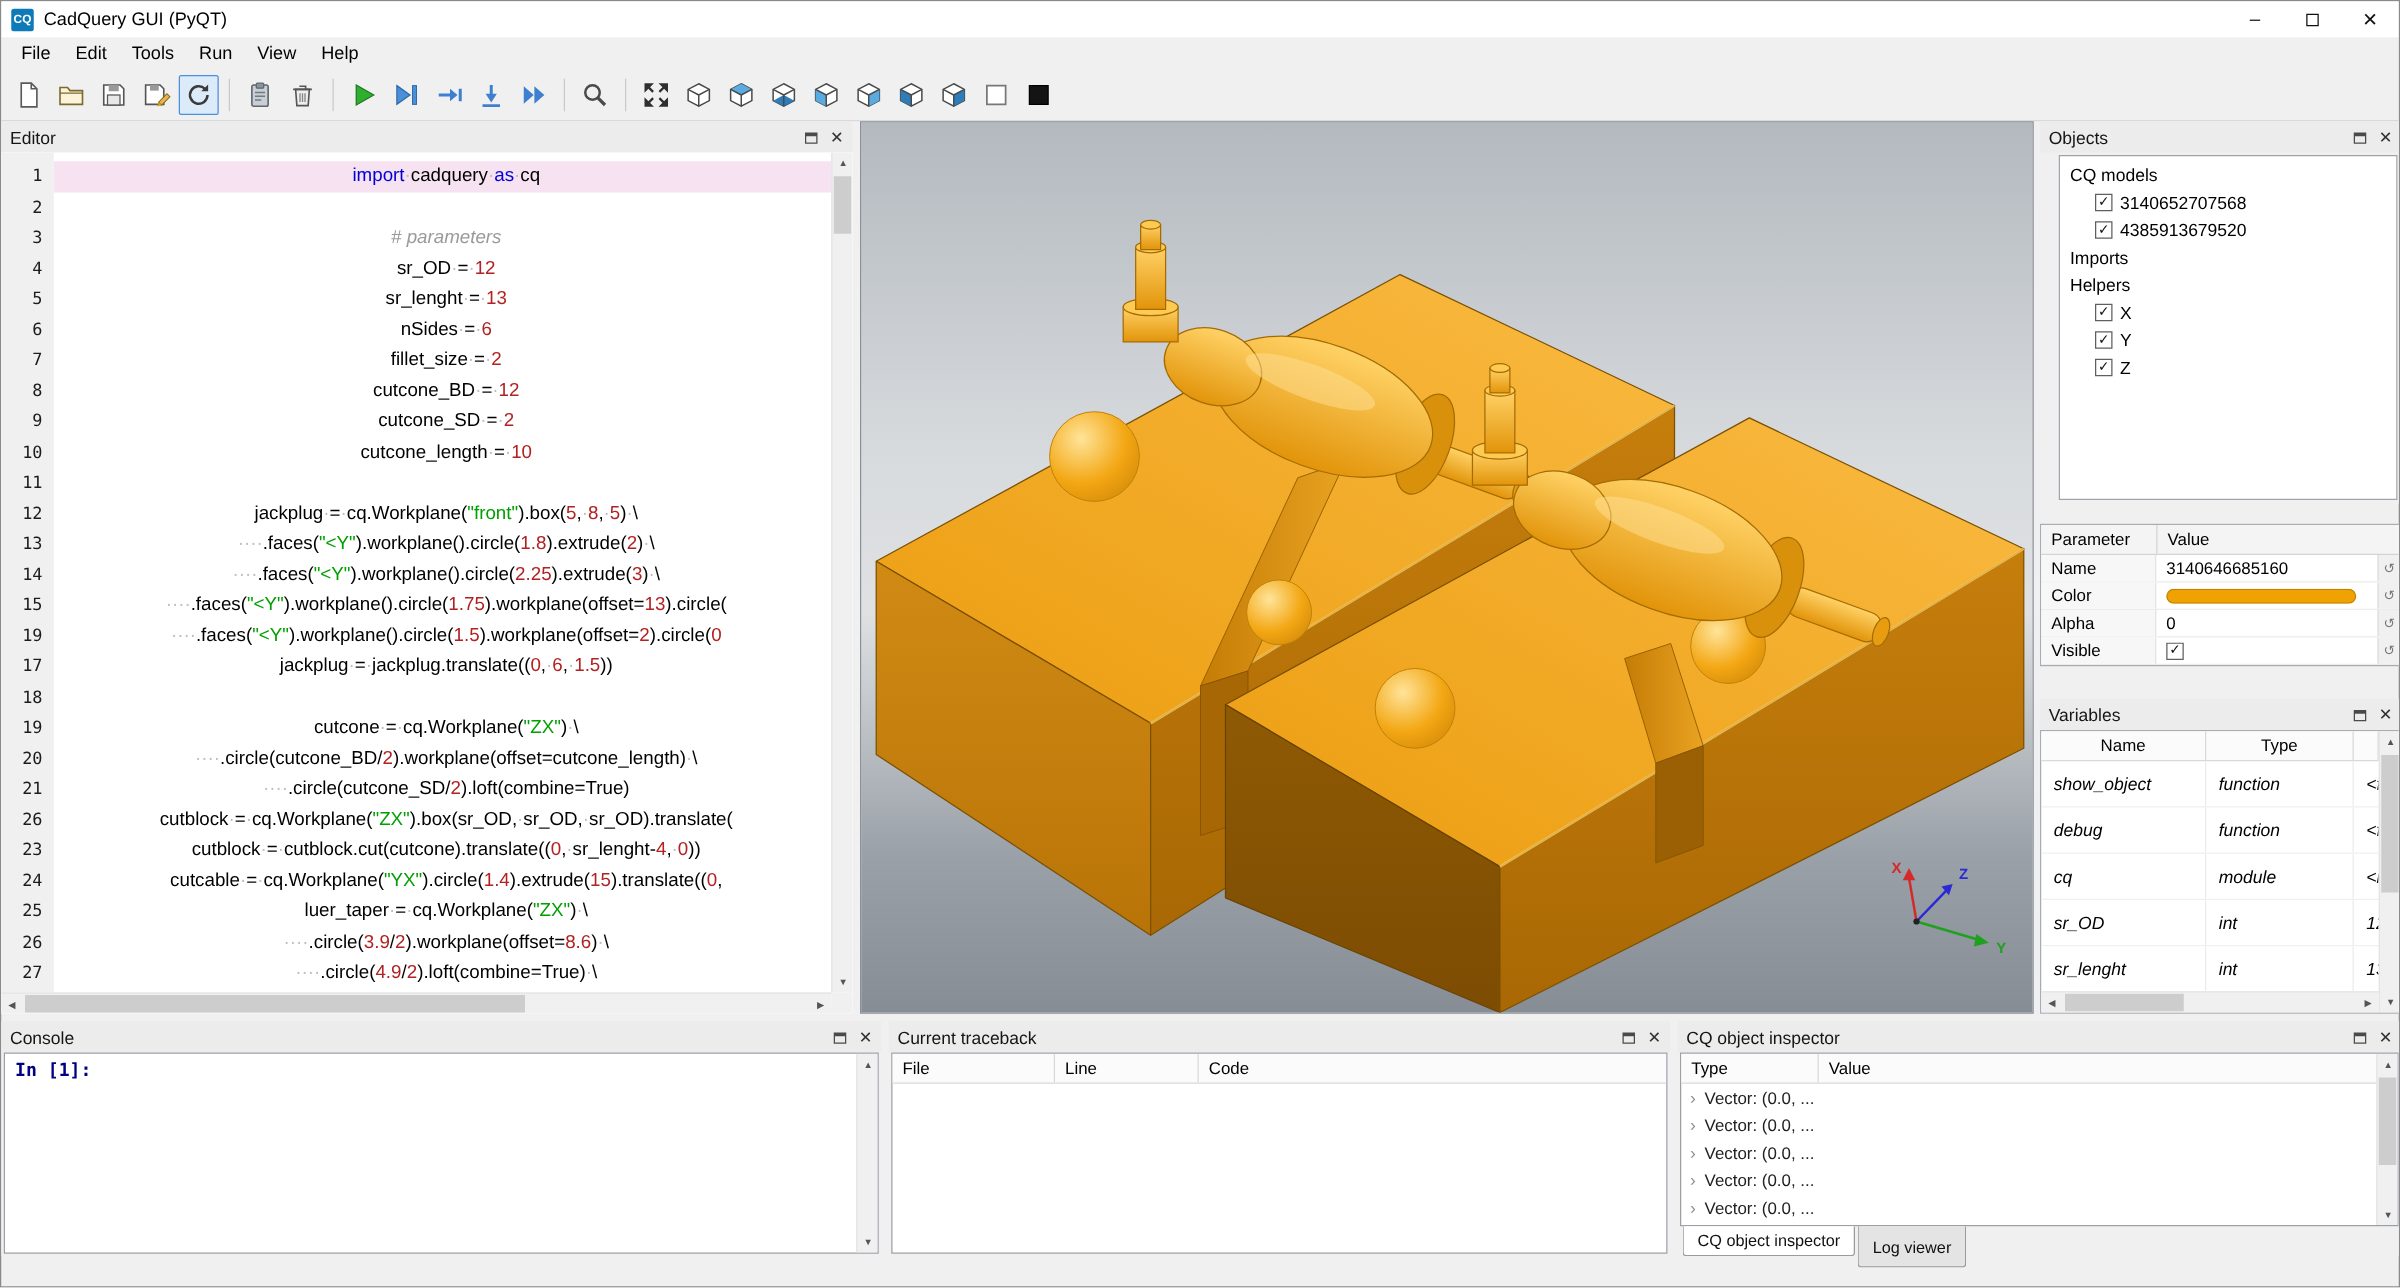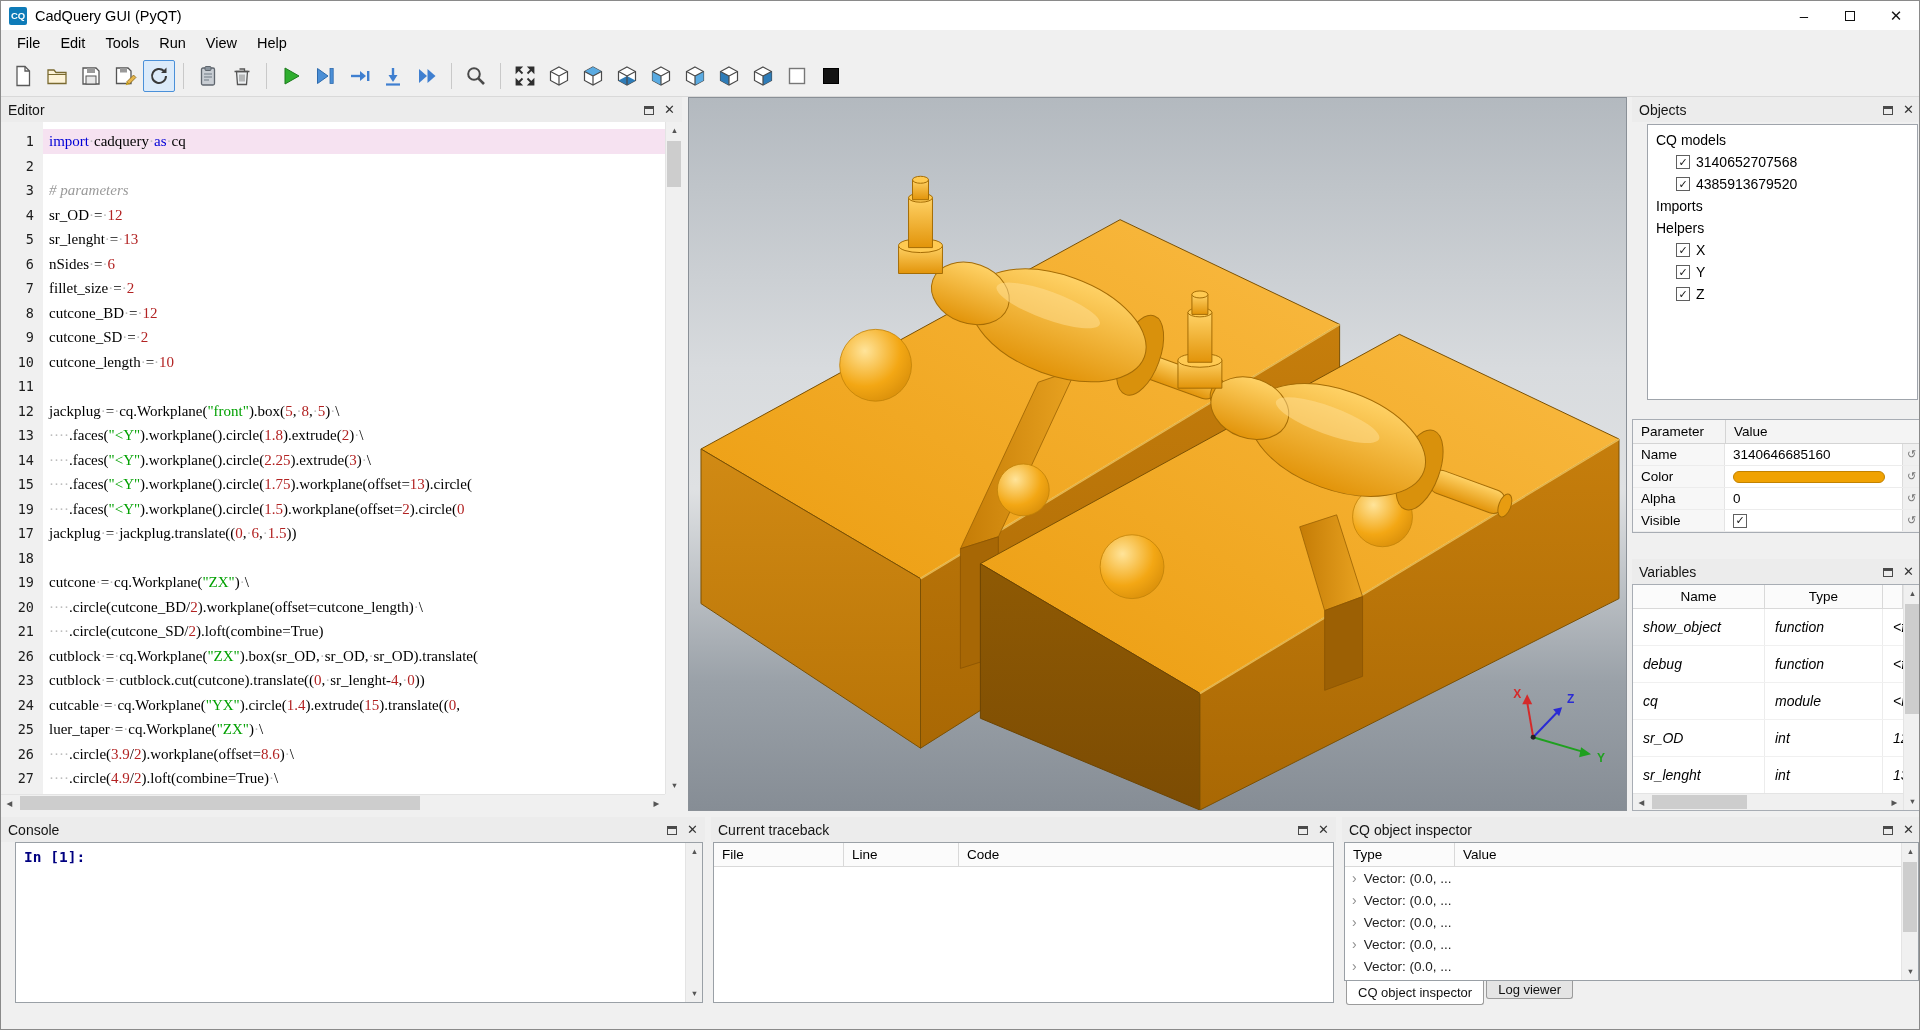--- a/index.html
+++ b/index.html
@@ -41,21 +41,21 @@
   #editor-hsb .sb-thumb{top:1px;bottom:1px;left:19px;width:400px;}
   #vars-vsb .sb-thumb{left:1px;right:1px;top:19px;height:110px;}
   #vars-hsb .sb-thumb{top:1px;bottom:1px;left:19px;width:95px;}
   #insp-vsb .sb-thumb{left:1px;right:1px;top:19px;height:70px;}
 
   
   #editor-panel{position:absolute;left:0;top:96px;width:681px;height:714px;display:flex;flex-direction:column;background:#f0f0f0;}
   .editor-body{flex:1;display:grid;grid-template-columns:42px 1fr 17px;grid-template-rows:1fr 17px;background:#fff;overflow:hidden;}
   .gutter{grid-column:1;grid-row:1;background:#f0f0f0;padding-top:7px;font-family:"DejaVu Sans Mono","Liberation Mono",monospace;font-size:13.5px;color:#1c1c1c;text-align:right;padding-right:9px;overflow:hidden;}
   .ln{height:24.5px;line-height:24.5px;}
-  #code-lines{grid-column:2;grid-row:1;padding-top:7px;overflow:hidden;font-family:Liberation Serif, serif;font-size:15px;}
+  #code-lines{grid-column:2;grid-row:1;padding-top:7px;overflow:hidden;font-family:Liberation Sans, sans-serif;font-size:15px;text-align:center;}
   .cl{height:24.5px;line-height:24.5px;padding-left:6px;white-space:pre;}
   .cl.cur{background:#f6e2f1;}
   .tok-kw{color:#0000d6;}
   .tok-num{color:#b22222;}
   .tok-str{color:#00a000;}
   .tok-com{color:#9a9a9a;font-style:italic;}
   .tok-bool{color:#000000;}
   .tok-ws{color:#bdbdbd;}
   .tok-t{color:#000;}
   #editor-vsb{grid-column:3;grid-row:1;border-left:1px solid #e4e4e4;}
@@ -90,21 +90,21 @@
   .vars-colheader div{text-align:center;border-right:1px solid #d9d9d9;height:100%;display:flex;align-items:center;justify-content:center;}
   #var-rows{grid-column:1;grid-row:2;overflow:hidden;font-style:italic;}
   .var-row{display:grid;grid-template-columns:132px 118px 1fr;height:37px;align-items:center;border-bottom:1px solid #f0f0f0;font-size:14px;}
   .var-row div{padding-left:10px;overflow:hidden;white-space:nowrap;}
   .var-row div:nth-child(-n+2){border-right:1px solid #ececec;height:100%;display:flex;align-items:center;}
   #vars-vsb{grid-column:2;grid-row:1/4;border-left:1px solid #e4e4e4;}
   #vars-hsb{grid-column:1;grid-row:3;border-top:1px solid #e4e4e4;}
 
   
   #console-panel{position:absolute;left:0;top:816px;width:704px;height:188px;display:flex;flex-direction:column;background:#f0f0f0;}
-  .console-body{flex:1;margin:0 2px 2px 14px;background:#fff;border:1px solid #9aa0a6;display:grid;grid-template-columns:1fr 17px;overflow:hidden;}
+  .console-body{flex:1;margin:0 2px 2px 2px;background:#fff;border:1px solid #9aa0a6;display:grid;grid-template-columns:1fr 17px;overflow:hidden;}
   .console-text{padding:6px 8px;font-family:"DejaVu Sans Mono","Liberation Mono",monospace;font-size:14.5px;font-weight:bold;color:#000080;}
   #console-vsb{border-left:1px solid #e4e4e4;}
 
   #traceback-panel{position:absolute;left:710px;top:816px;width:625px;height:188px;display:flex;flex-direction:column;background:#f0f0f0;}
   .tbk-body{flex:1;margin:0 2px 2px 2px;background:#fff;border:1px solid #9aa0a6;display:flex;flex-direction:column;overflow:hidden;}
   .tbk-cols{height:24px;display:flex;background:#fbfbfb;border-bottom:1px solid #d9d9d9;font-size:13.5px;flex:none;}
   .tbk-col{display:flex;align-items:center;padding-left:8px;border-right:1px solid #d9d9d9;height:100%;}
   .tbk-col.c1{width:130px;} .tbk-col.c2{width:115px;} .tbk-col.c3{flex:1;border-right:none;}
 
   #inspector-panel{position:absolute;left:1341px;top:816px;width:579px;height:188px;display:flex;flex-direction:column;background:#f0f0f0;}
@@ -112,21 +112,21 @@
   .insp-cols{grid-column:1;grid-row:1;display:flex;background:#fbfbfb;border-bottom:1px solid #d9d9d9;font-size:13.5px;}
   .insp-col{display:flex;align-items:center;padding-left:8px;border-right:1px solid #d9d9d9;height:100%;}
   .insp-col.c1{width:110px;} .insp-col.c2{flex:1;border-right:none;}
   #insp-rows{grid-column:1;grid-row:2;overflow:hidden;}
   .insp-row{height:22px;display:flex;align-items:center;padding-left:7px;font-size:13.5px;color:#222;}
   .insp-arrow{color:#8f8f8f;font-size:14px;margin-right:7px;line-height:1;}
   #insp-vsb{grid-column:2;grid-row:1/3;border-left:1px solid #e4e4e4;}
   .insp-tabs{height:24px;display:flex;align-items:stretch;padding-left:4px;flex:none;}
   .tab{padding:0 11px;display:flex;align-items:center;font-size:13px;border:1px solid #9b9b9b;border-top:none;background:#e4e4e4;color:#111;border-radius:0 0 3px 3px;}
   .tab.active{background:#fff;}
-  .tab+.tab{margin-left:2px;height:18px;}
+  .tab+.tab{margin-left:2px;height:33px;}
 
   
   .ax-lbl{font-family:"Liberation Sans",sans-serif;font-size:12px;font-weight:bold;}
 </style>
 </head>
 <body>
 
 <div id="app">
 
   <div class="titlebar">

